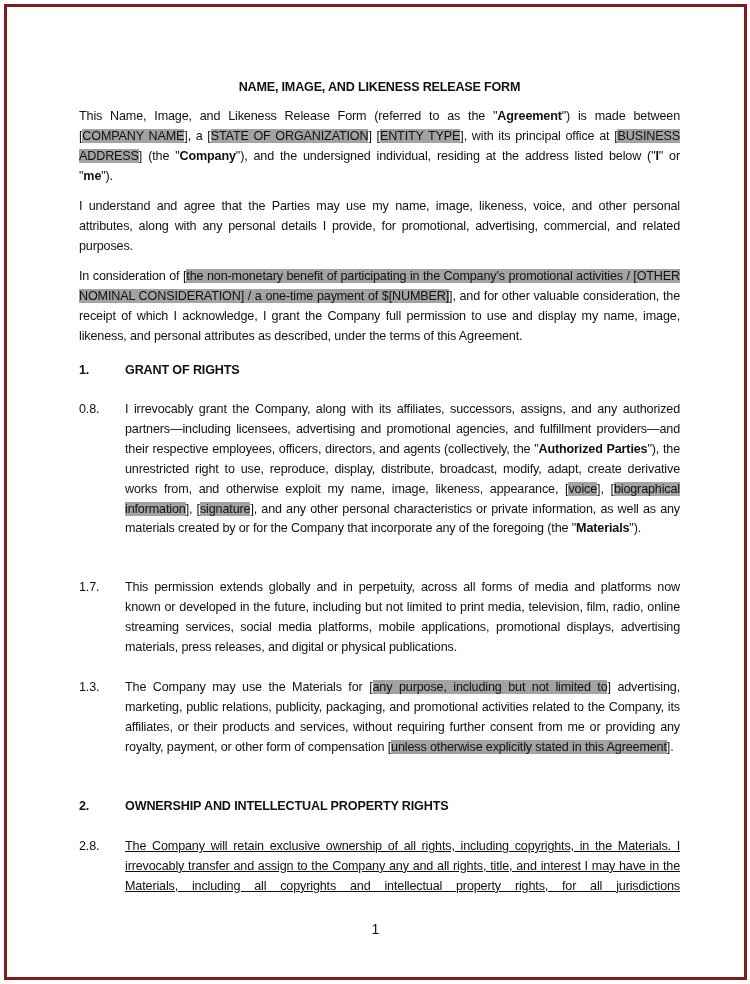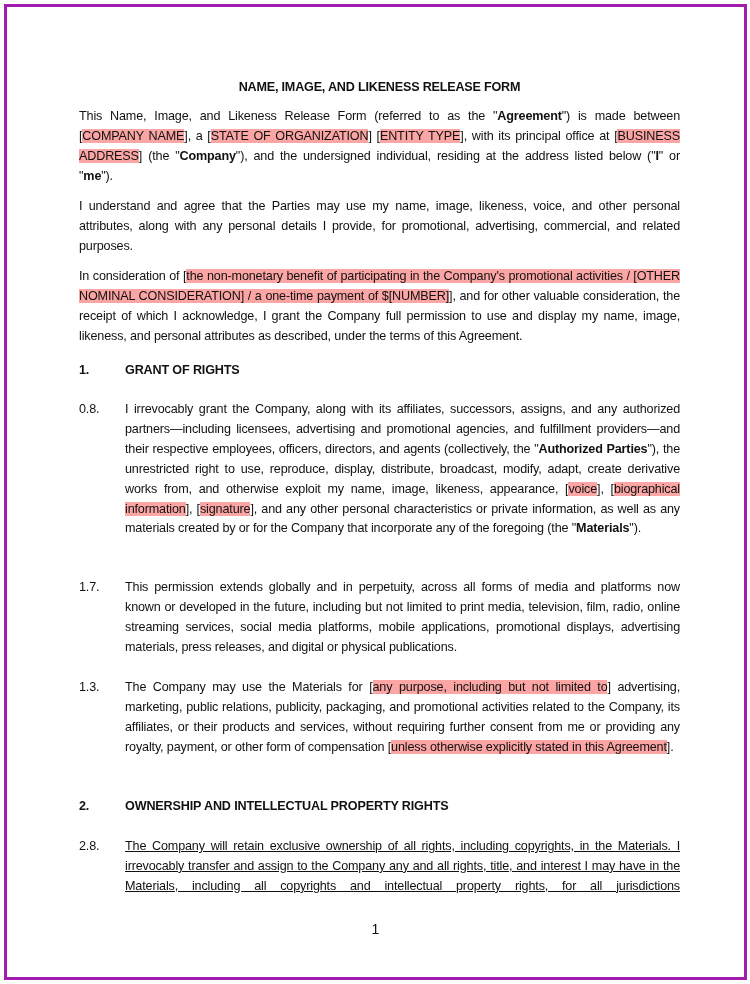--- a/index.html
+++ b/index.html
@@ -1,31 +1,31 @@
 <!DOCTYPE html>
 <html><head>
 <meta charset="utf-8">
 <style>
   html, body { margin: 0; padding: 0; background: #ffffff; }
   body { width: 750px; height: 984px; position: relative; overflow: hidden; }
   .page {
     position: absolute; left: 4px; top: 4px; width: 737px; height: 970px;
-    border: 3px solid #a21caf; background: #ffffff; box-sizing: content-box;
+    border: 3px solid #7f1d1d; background: #ffffff; box-sizing: content-box;
   }
   .content {
     position: absolute; left: 72px; top: 0; width: 601px;
     font-family: "Liberation Sans", sans-serif; font-size: 12.6px; color: #111111;
     line-height: 19.9px; letter-spacing: -0.15px;
   }
   .title {
     position: absolute; left: 0; top: 71px; width: 601px; text-align: center;
     font-weight: bold; font-size: 12.6px; letter-spacing: -0.2px;
   }
   .para { position: absolute; left: 0; width: 601px; text-align: justify; margin: 0; }
-  .hl { background: #fca5a5; }
+  .hl { background: #a3a3a3; }
   b { font-weight: bold; }
   .heading { position: absolute; left: 0; width: 601px; font-weight: bold; }
   .heading .num { position: absolute; left: 0; }
   .heading .txt { position: absolute; left: 46px; white-space: nowrap; }
   .clause { position: absolute; left: 0; width: 601px; }
   .clause .num { position: absolute; left: 0; top: 0; }
   .clause .body { position: absolute; left: 46px; top: 0; width: 555px; text-align: justify; margin: 0; }
   .pageno {
     position: absolute; left: 0; top: 914px; width: 737px; text-align: center;
     font-family: "Liberation Sans", sans-serif; font-size: 14px; color: #111111;

